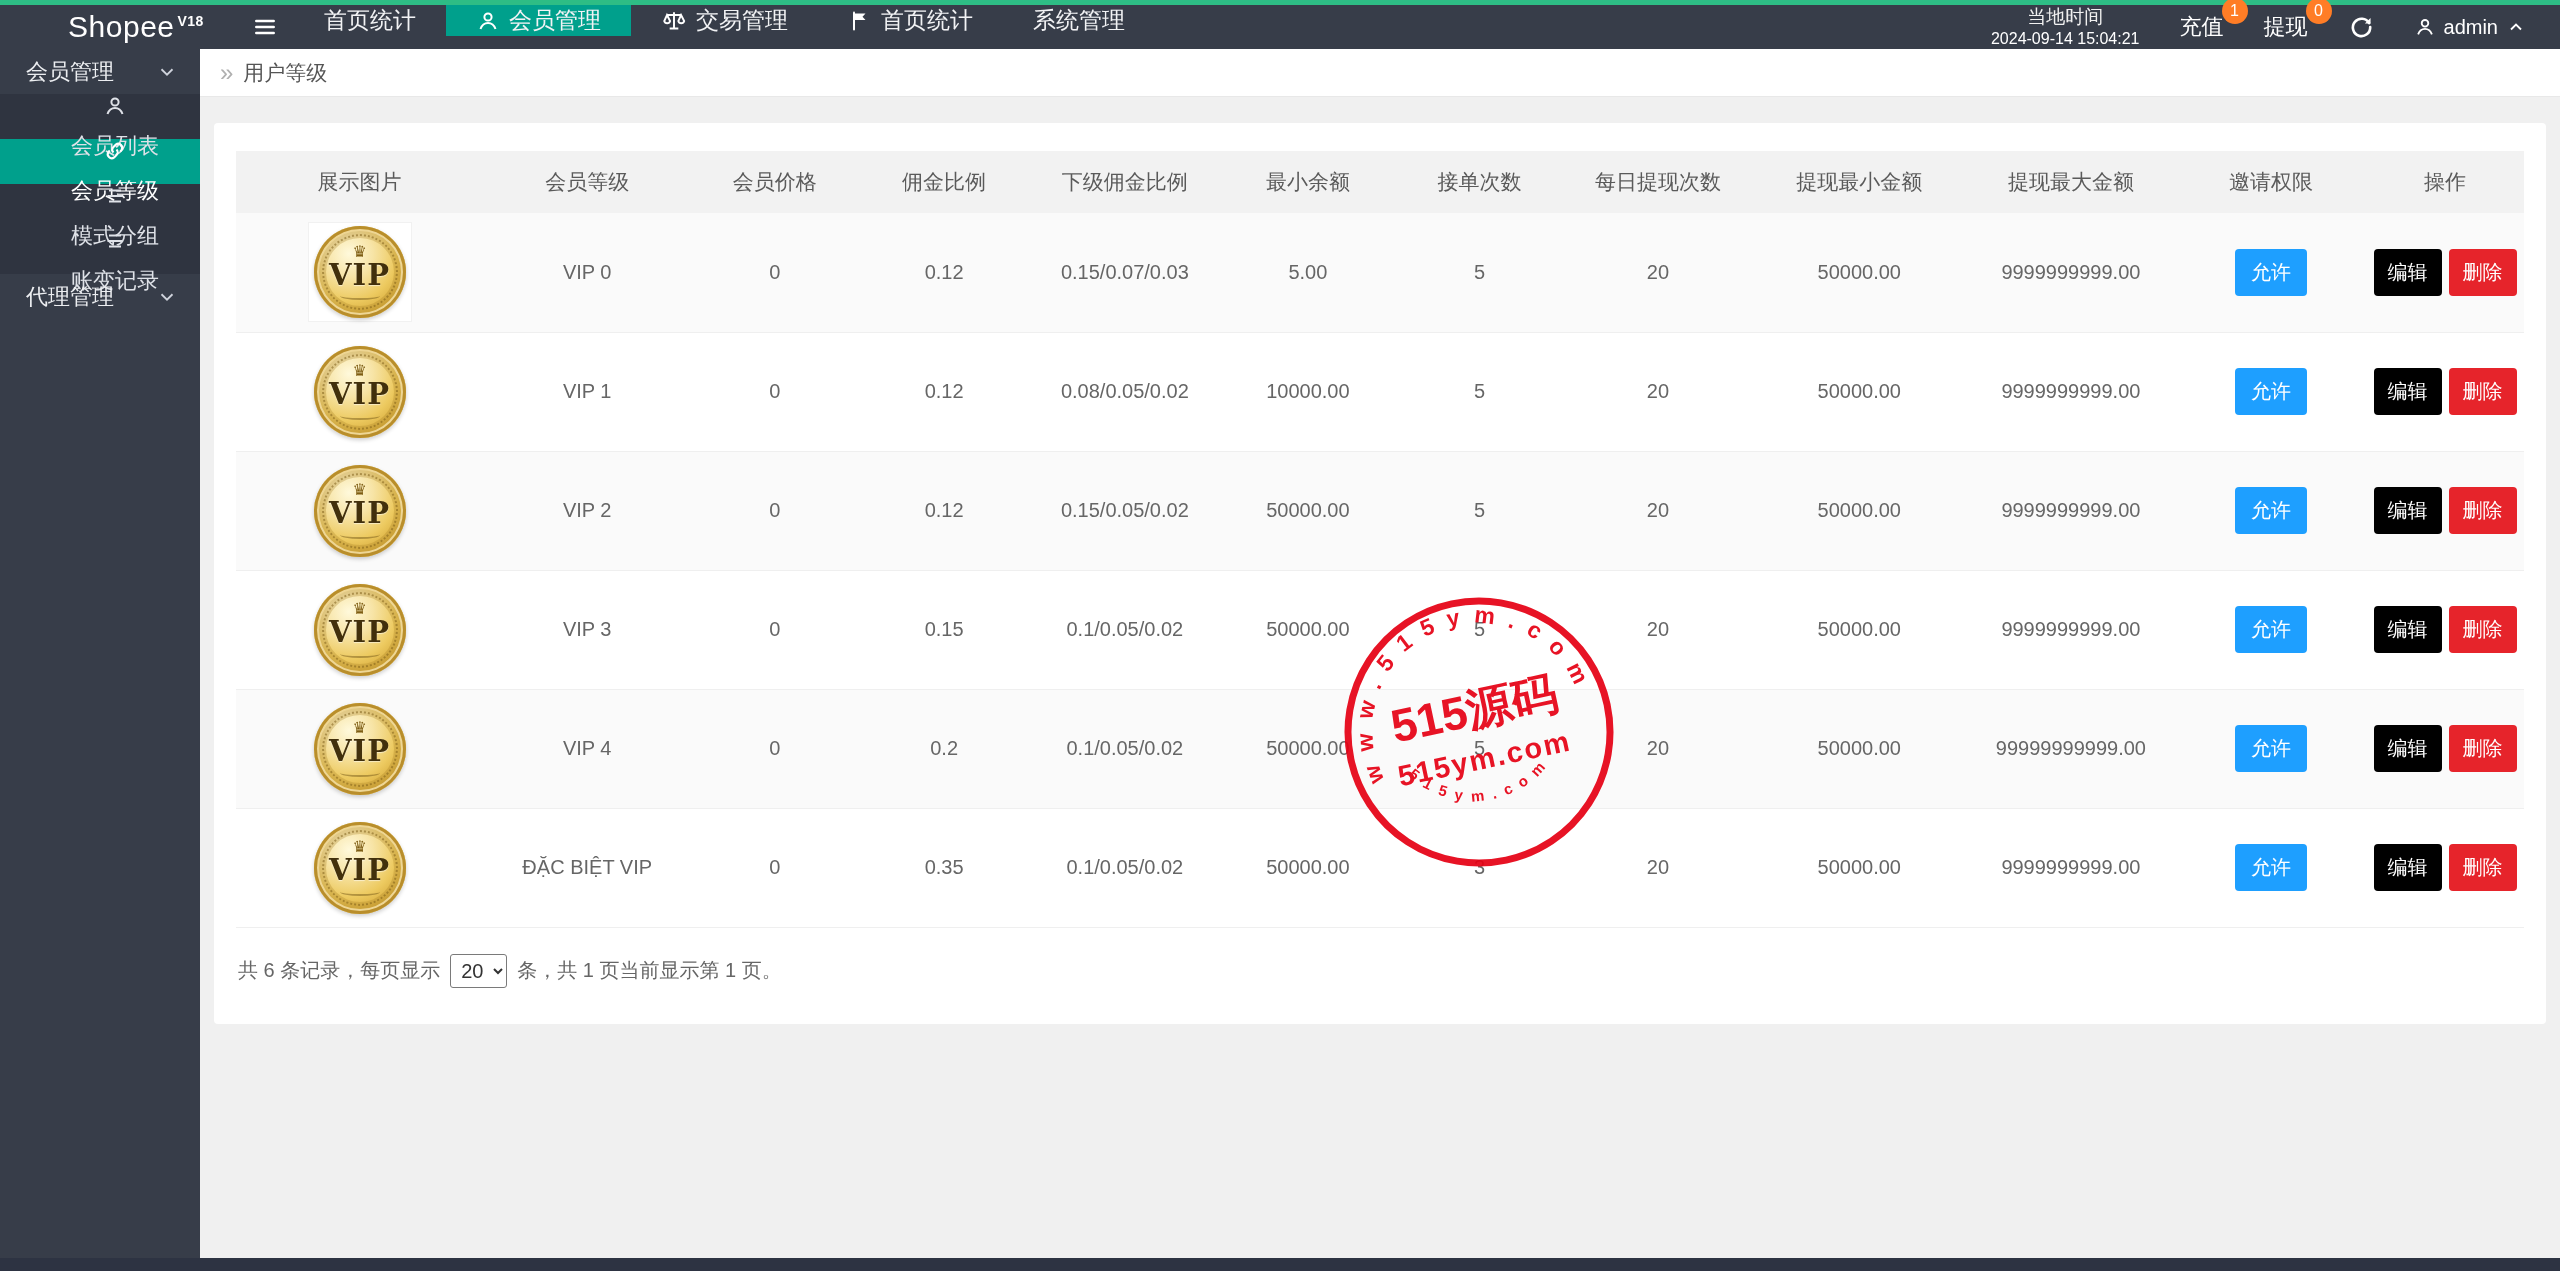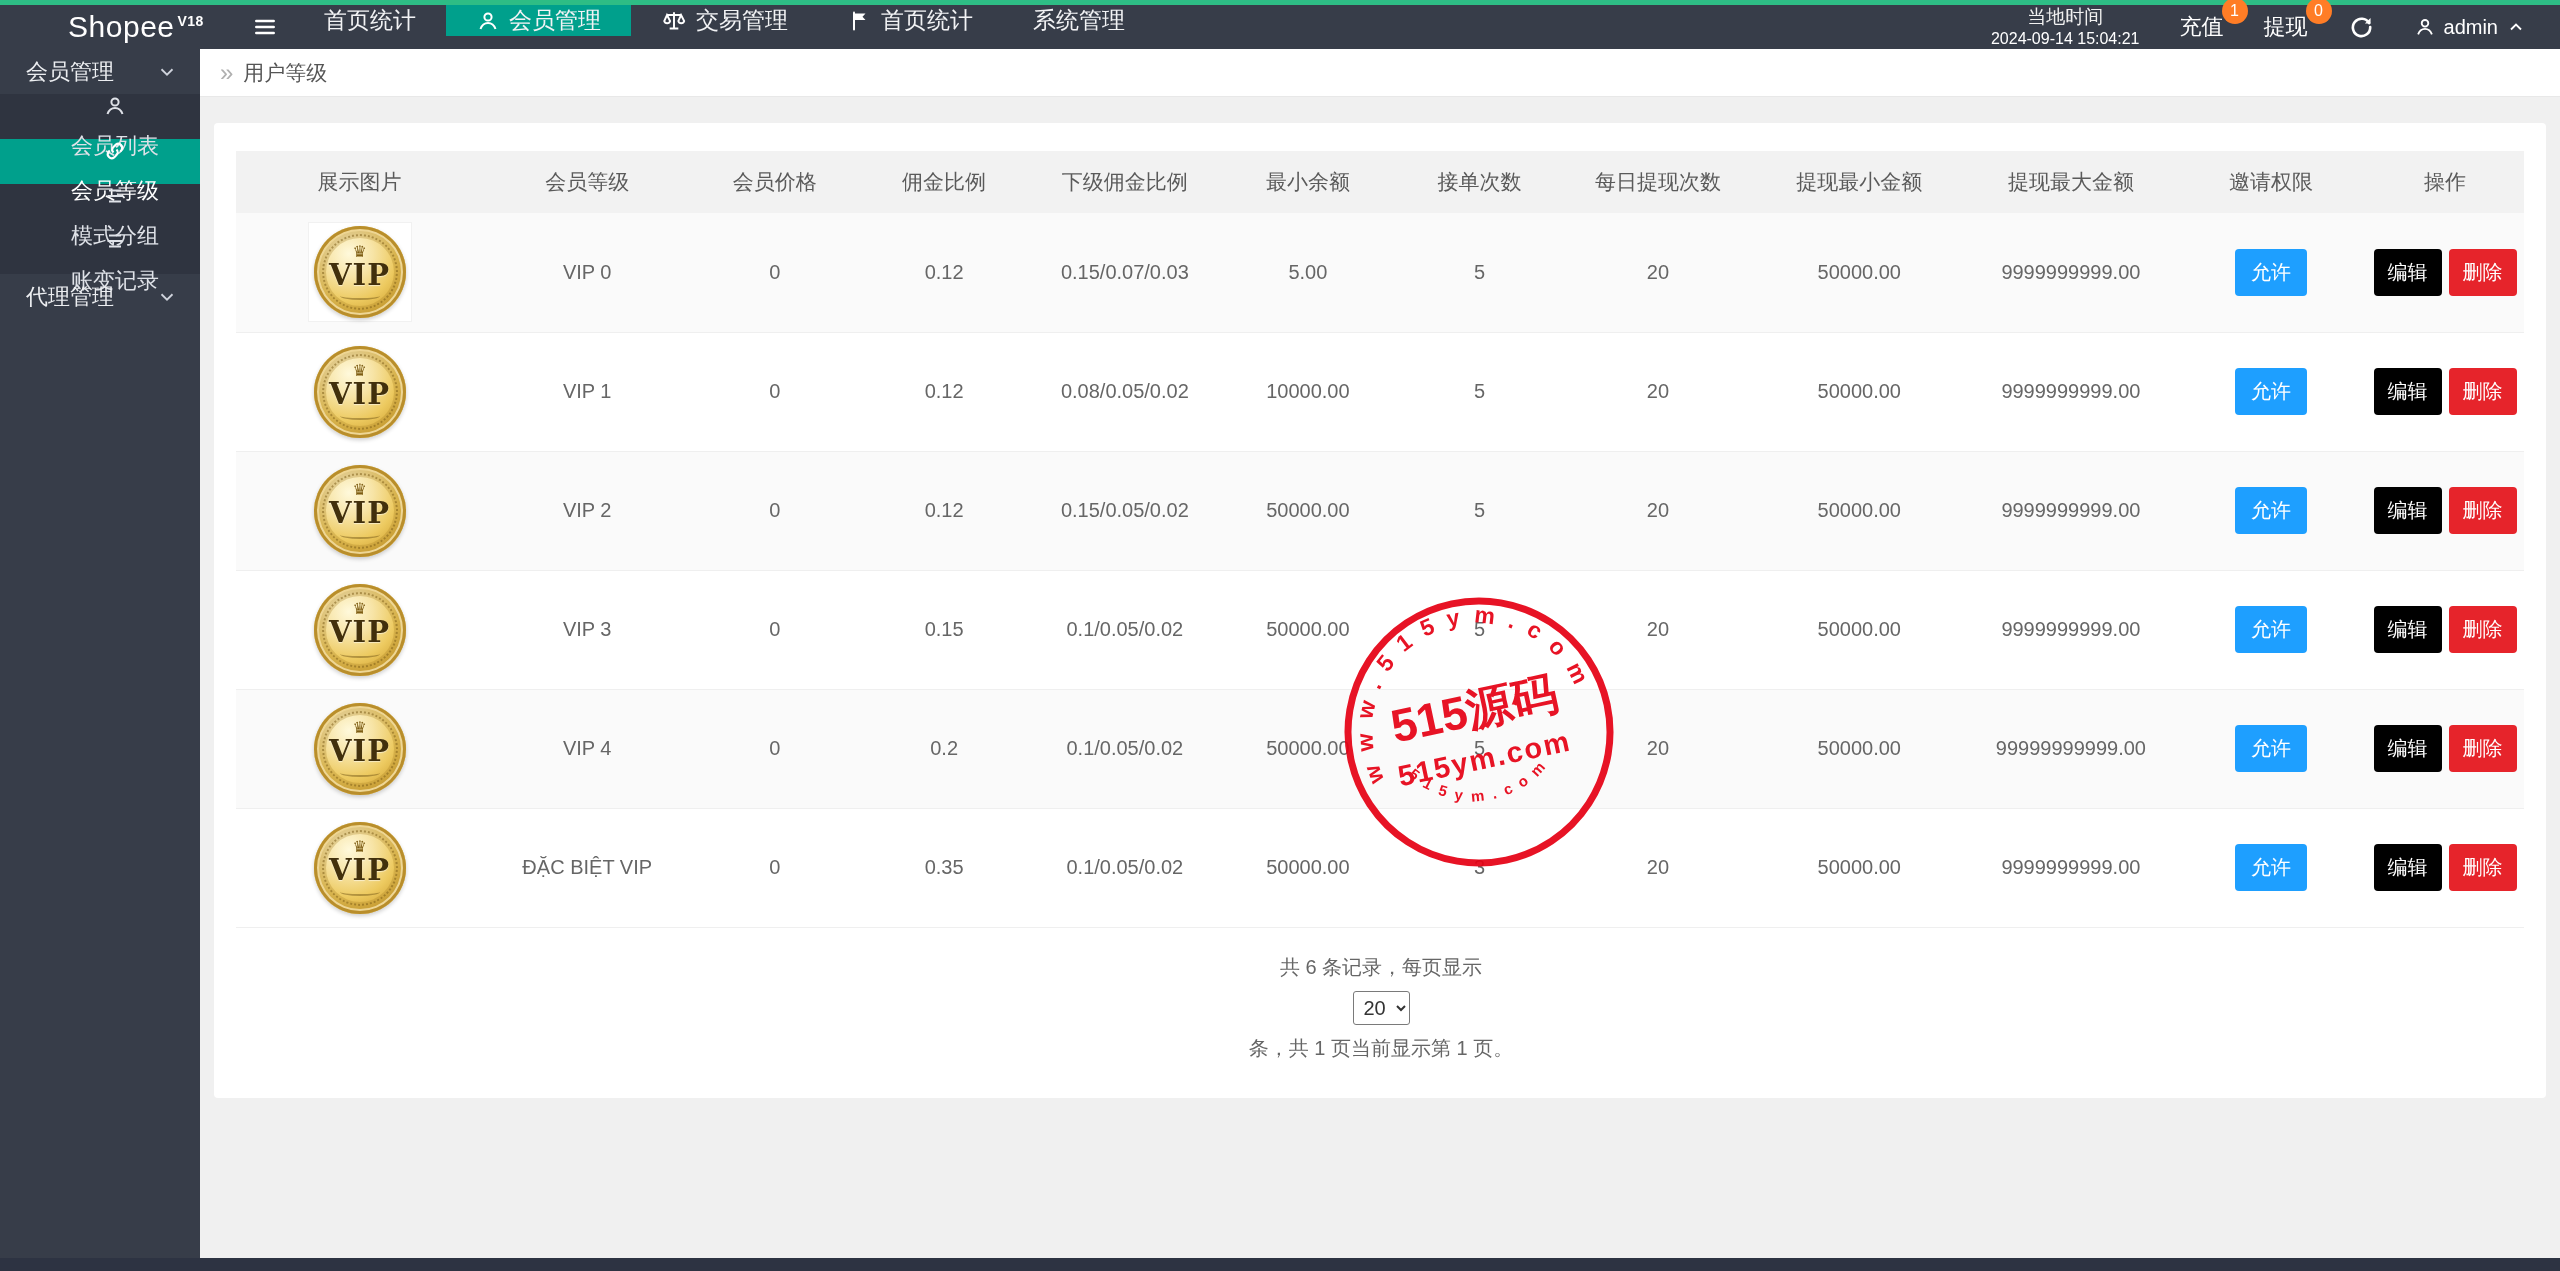--- a/index.html
+++ b/index.html
@@ -63,21 +63,21 @@
     letter-spacing:1px; line-height:1.05; text-shadow:0 1px 1px rgba(255,255,255,.55); }
   .coin-script { width:40px; height:8px; border-bottom:2px solid rgba(105,78,18,.45); border-radius:50%; margin-top:2px; }
 
   .btn { border:none; color:#fff; font-size:20px; border-radius:4px; cursor:pointer; padding:10px 14px;
     font-family:inherit; }
   .btn-allow { background:#1e9fff; padding:10px 16px; }
   .btn-edit  { background:#000000; margin-right:7px; }
   .btn-del   { background:#e6242b; }
 
   
-  .pagination { display:flex; align-items:center; gap:10px; padding:26px 0 6px 2px; font-size:20px; color:#666;flex-direction:column; }
+  .pagination { display:flex; align-items:center; gap:10px; padding:26px 0 6px 2px; font-size:20px; color:#666; }
   .page-size { font-size:20px; color:#333; padding:4px 6px; border:1px solid #7a7a7a; border-radius:3px; background:#fff; }
 
   
   .stamp { position:absolute; left:1140px; top:496px; width:278px; height:278px; z-index:5; opacity:.92; pointer-events:none; }
 
   .bottom-bar { height:13px; background:#2d3342; }
 
   svg.icon { display:block; }
 </style>
 </head>

